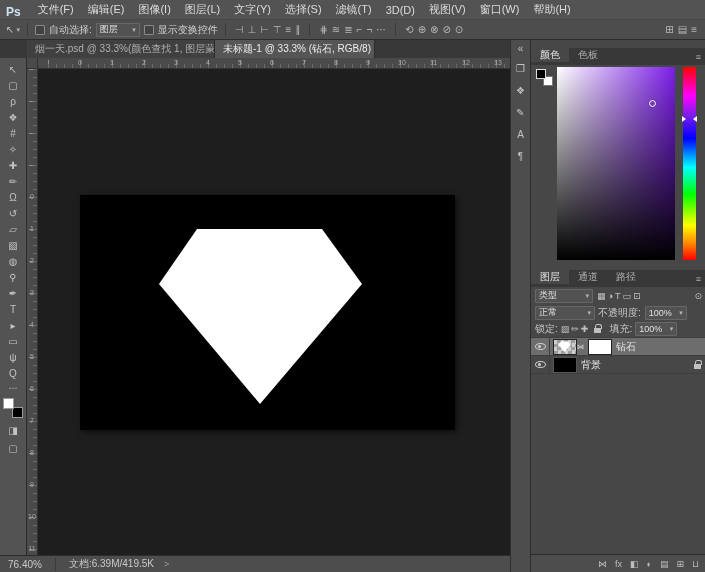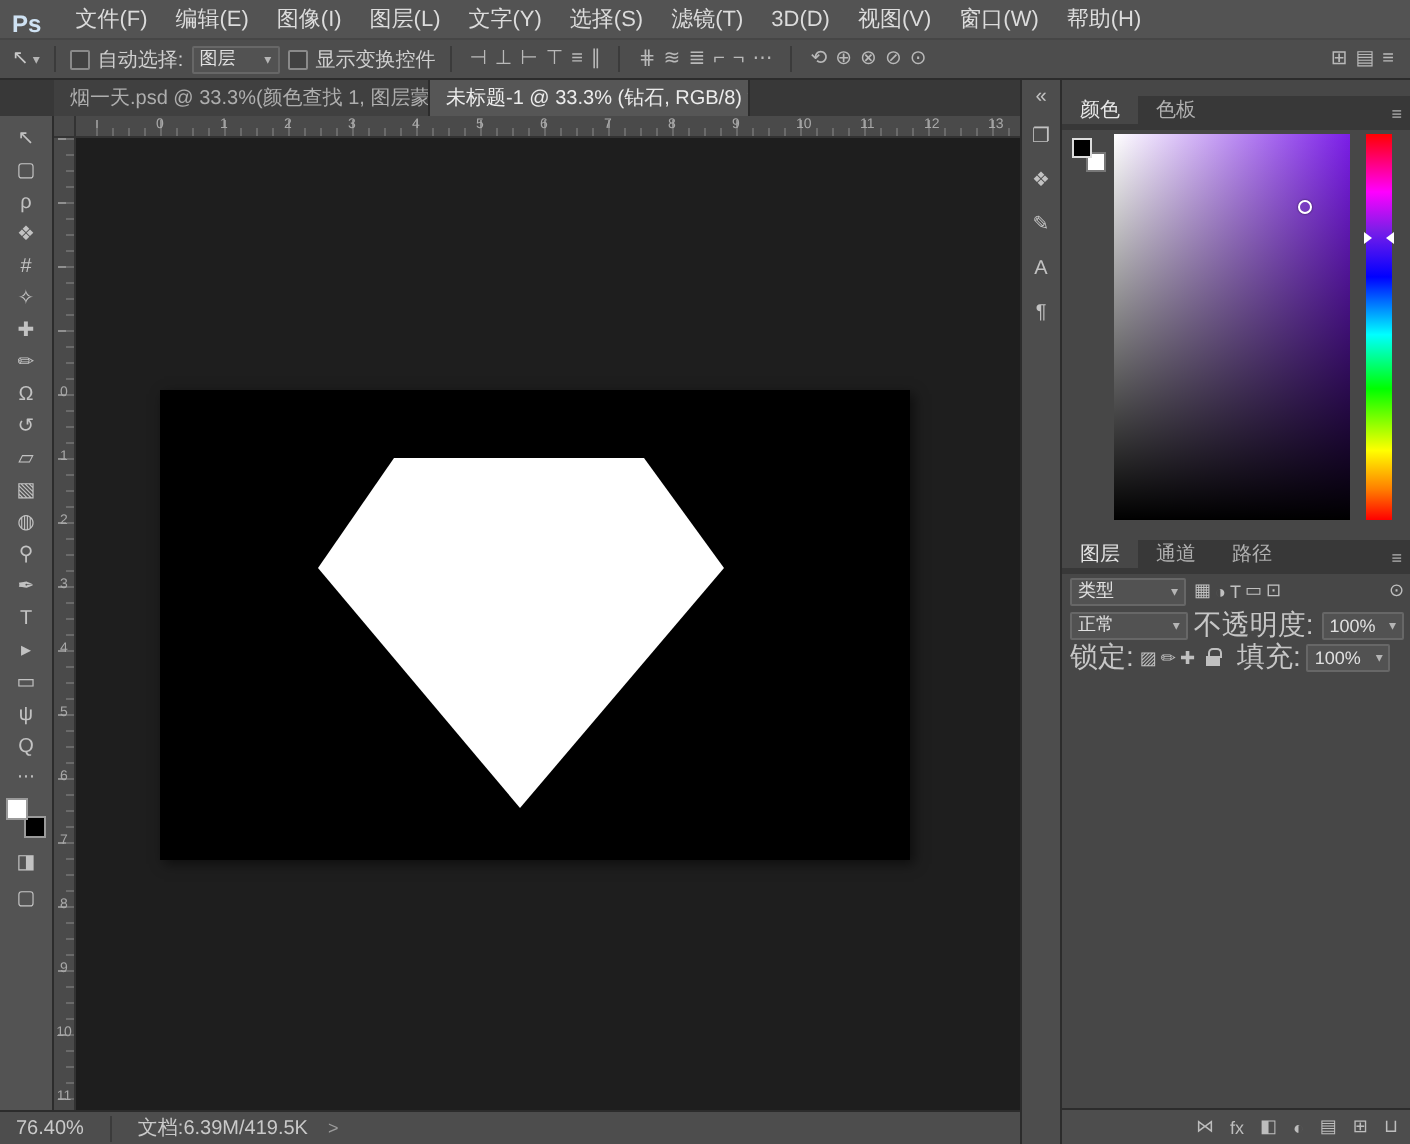--- a/index.html
+++ b/index.html
@@ -110,21 +110,21 @@
 
   #layers-panel{position:absolute;left:0;top:230px;width:175px;height:302px}
   .filter-row{display:flex;align-items:center;gap:3px;padding:2px 4px;height:17px}
   .filter-dd{width:58px}
   .small-ic{font-size:9px;color:#c0c0c0;padding:0 1px}
   .filter-toggle{margin-left:auto;font-size:9px;color:#c0c0c0}
   .blend-row,.lock-row{display:flex;align-items:center;gap:3px;padding:0 4px;height:17px}
   .lock-row{height:16px;gap:2px}
   .blend-dd{width:60px}
   .pct-dd{width:42px;margin-left:1px}
-  .row-label{font-size:14px;color:#c6c6c6;white-space:nowrap}
+  .row-label{font-size:10px;color:#c6c6c6;white-space:nowrap}
   .lock-btn{display:flex;align-items:center;justify-content:center;width:12px}
   .lock{position:relative;width:7px;height:5px;background:#c0c0c0;display:inline-block;margin-top:3px}
   .lock::before{content:"";position:absolute;left:1px;top:-4px;width:5px;height:4px;border:1px solid #c0c0c0;
     border-bottom:none;border-radius:2.5px 2.5px 0 0}
   .layer-list{border-top:1px solid #3e3e3e}
   .layer-row{height:18px;display:flex;align-items:center;border-bottom:1px solid #3e3e3e;padding-right:5px}
   .layer-row.selected{background:var(--selected_row,#6d6d6d)}
   .eye-cell{width:19px;height:100%;display:flex;align-items:center;justify-content:center;border-right:1px solid #3e3e3e}
   .eye{position:relative;width:11px;height:7px;display:inline-block;border:1px solid #d0d0d0;border-radius:50%}
   .eye::after{content:"";position:absolute;left:2.5px;top:1px;width:3px;height:3px;border-radius:50%;background:#d0d0d0}
@@ -378,20 +378,43 @@
         <span class="lock-btn">
             <span class="lock"></span>
           </span>
         <span class="row-label" style="margin-left:4px">填充:</span>
         <span class="dropdown pct-dd">
           <span>100%</span>
           <span class="dd-caret">▾</span>
         </span>
       </div>
 
+      <div class="layer-list">
+        <div class="layer-row selected">
+          <span class="eye-cell">
+              <span class="eye"></span>
+            </span>
+          <span class="thumb thumb-checker">
+              <span class="thumb-diamond"></span>
+            </span>
+          <span class="mask-link">⋈</span>
+          <span class="thumb mask-thumb"></span>
+          <span class="layer-name">钻石</span>
+        </div>
+        <div class="layer-row">
+          <span class="eye-cell">
+              <span class="eye"></span>
+            </span>
+          <span class="thumb thumb-black"></span>
+          <span class="layer-name">背景</span>
+          <span class="layer-lock">
+              <span class="lock"></span>
+            </span>
+        </div>
+      </div>
 
       <div class="layers-footer">
           <span class="footer-icon">⋈</span>
           <span class="footer-icon">fx</span>
           <span class="footer-icon">◧</span>
           <span class="footer-icon">◐</span>
           <span class="footer-icon">▤</span>
           <span class="footer-icon">⊞</span>
           <span class="footer-icon">⊔</span>
         </div>

